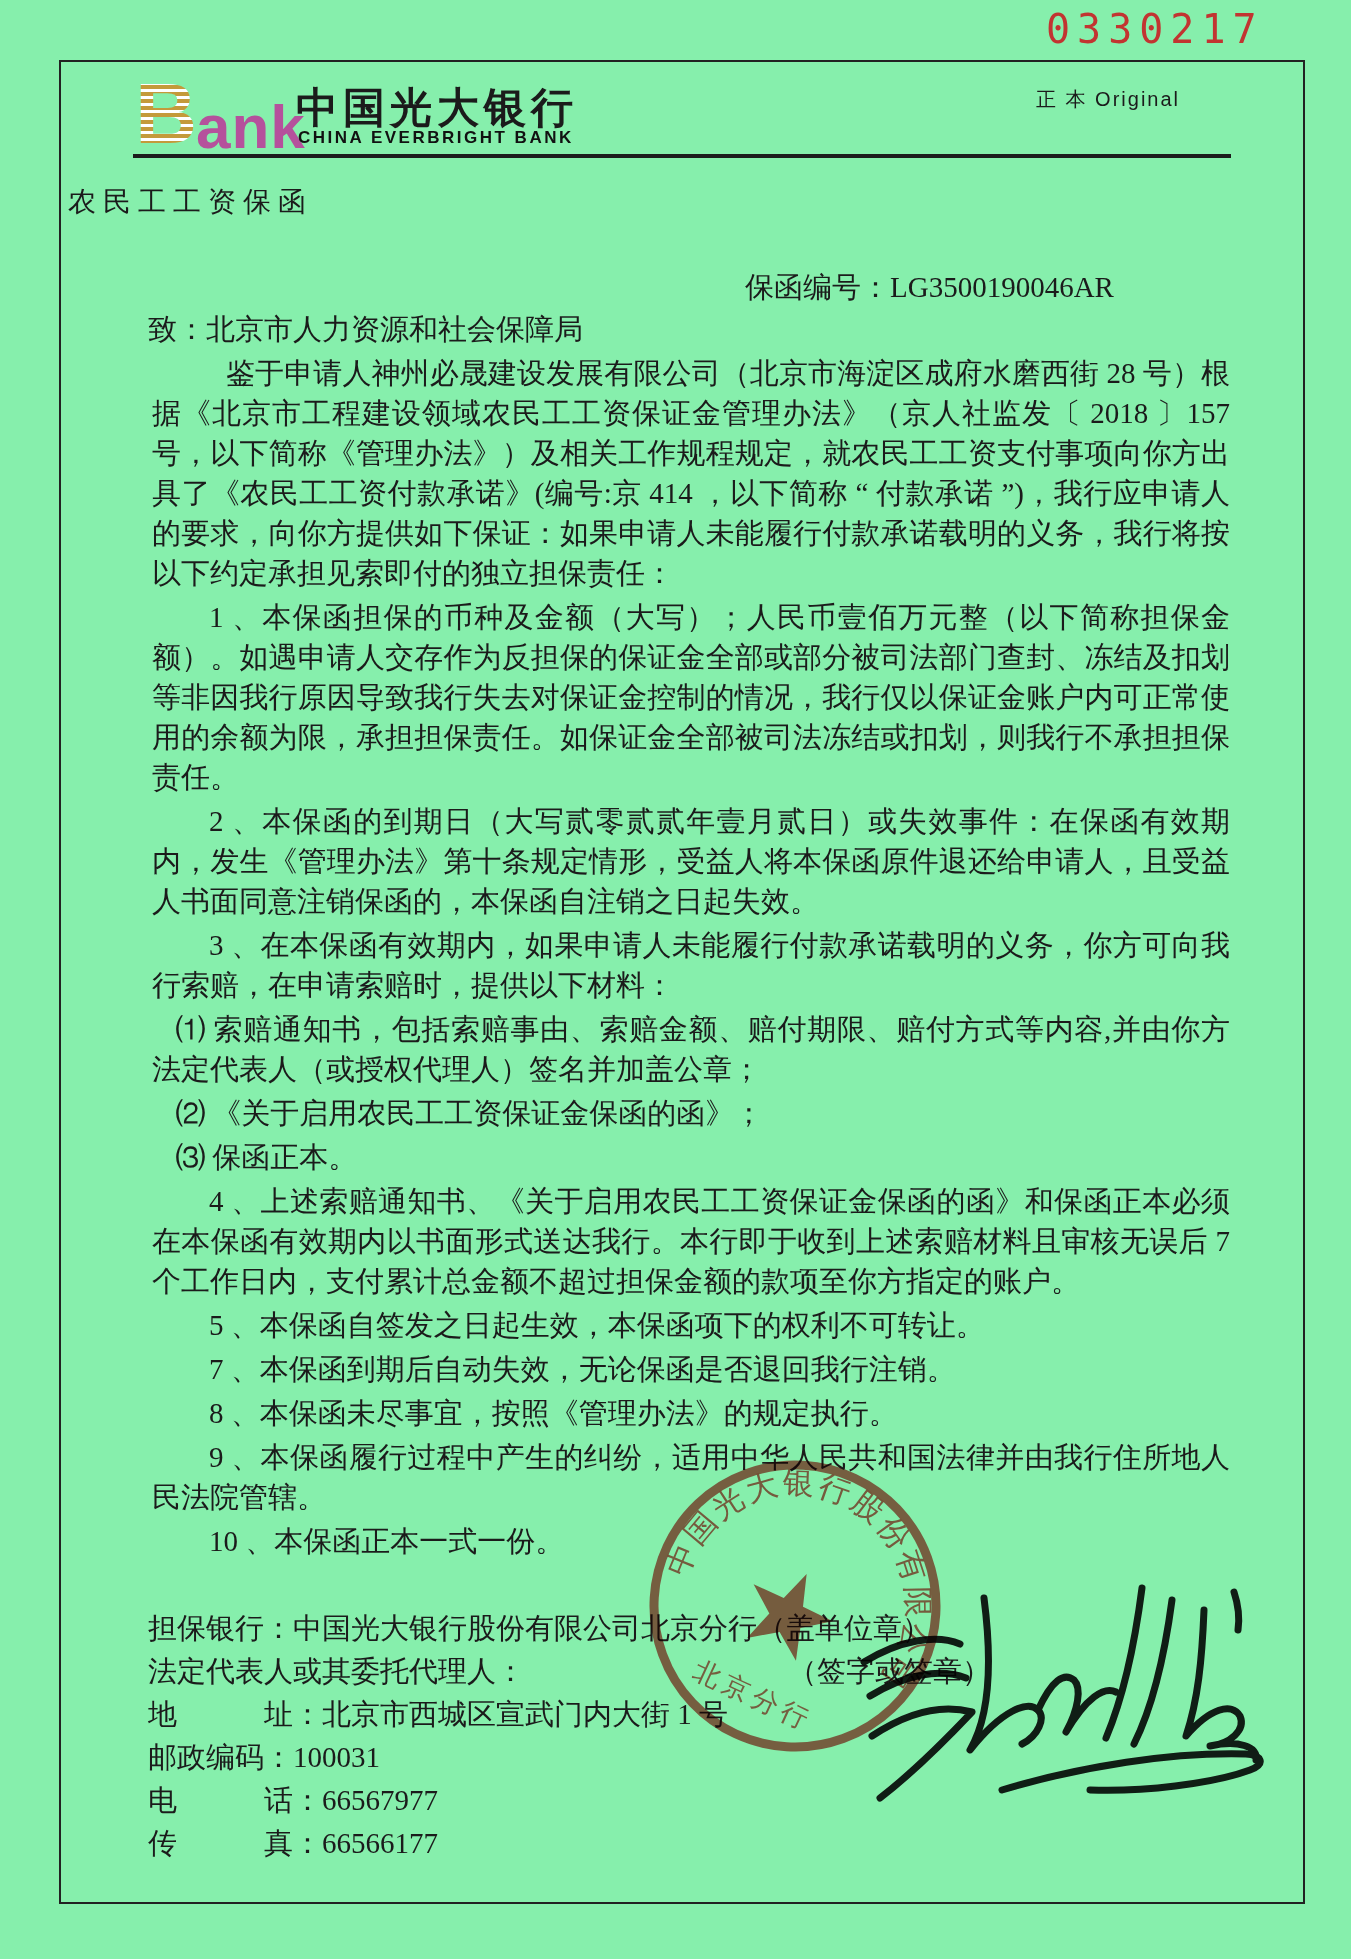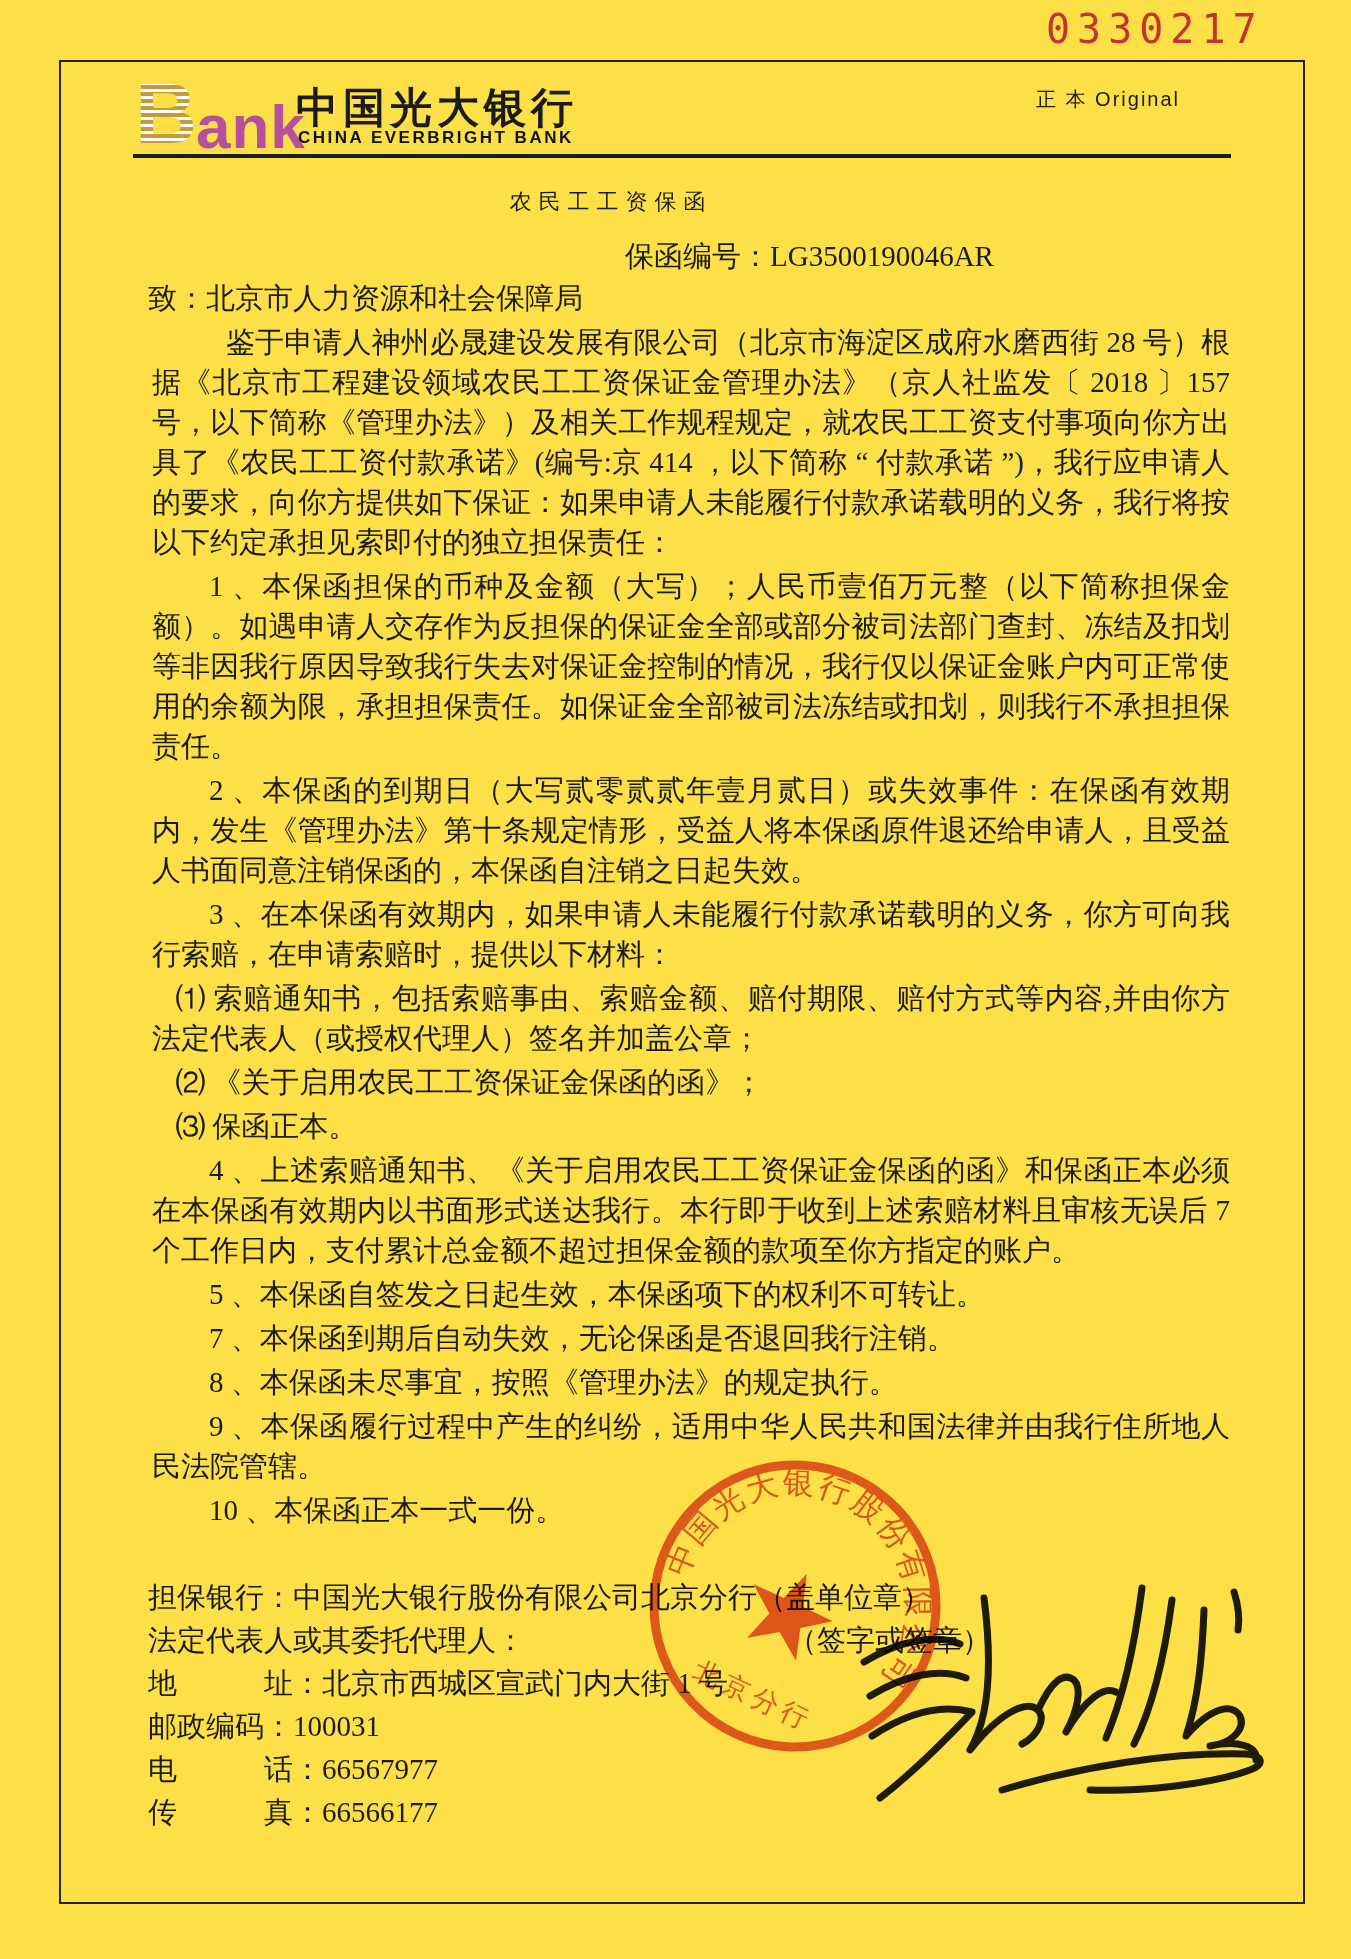--- a/index.html
+++ b/index.html
@@ -1,19 +1,19 @@
 <!DOCTYPE html>
 <html><head>
 <meta charset="utf-8">
 <style>
   html,body{margin:0;padding:0;background:#e8e8e8;}
   .page{
     position:relative;
     width:1351px;height:1959px;
-    background:#fde047;
+    background:#86efac;
     font-family:"Liberation Serif", serif;
     color:#1b1b1b;
     overflow:hidden;
   }
   .frame{
     position:absolute;left:59px;top:60px;width:1242px;height:1840px;
     border:2px solid #222;
   }
   .serial{
     position:absolute;left:1046px;top:6px;
@@ -53,24 +53,24 @@
   }
   .header-rule{
     position:absolute;left:133px;top:154px;width:1098px;height:4px;background:#1c1c1c;
   }
   
   .flow{
     position:absolute;left:148px;top:168px;width:1086px;
     font-size:29px;line-height:40px;text-align:justify;
   }
   .doc-title{
-    text-align:center;font-size:22px;letter-spacing:7px;
+    text-align:left;font-size:28px;letter-spacing:7px;
     line-height:44px;margin:12px 0 0;transform:translateX(-80px);
   }
-  .ref-line{margin-top:12px;padding-left:477px;text-align:left;}
+  .ref-line{margin-top:43px;padding-left:477px;text-align:center;}
   .addressee{margin-top:2px;}
   p.body{margin:4px;}
   .indent-intro{text-indent:74px;}
   .indent-clause{text-indent:57px;}
   .indent-sub{text-indent:24px;}
   
   .footer{margin-top:46px;line-height:43px;}
   .f-row{position:relative;text-align:left;}
   .sign-hint{position:absolute;left:640px;top:0;}
   .gap-val{}

